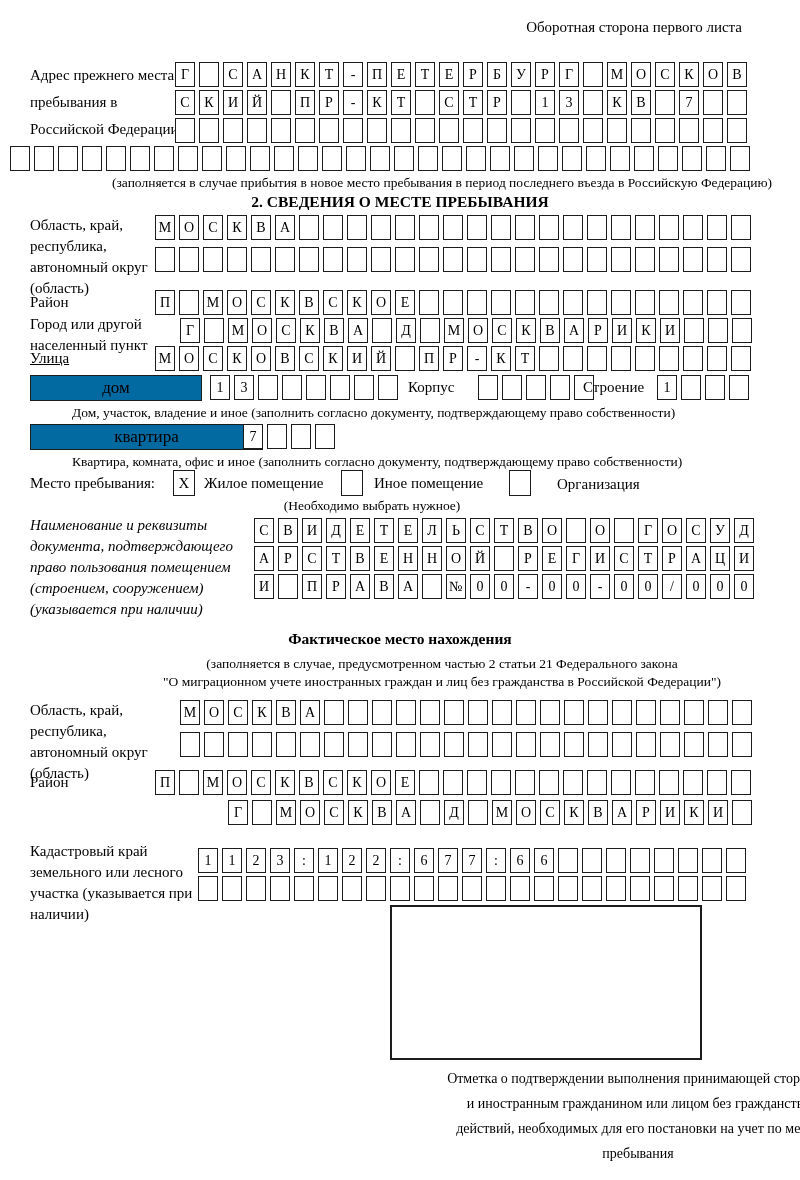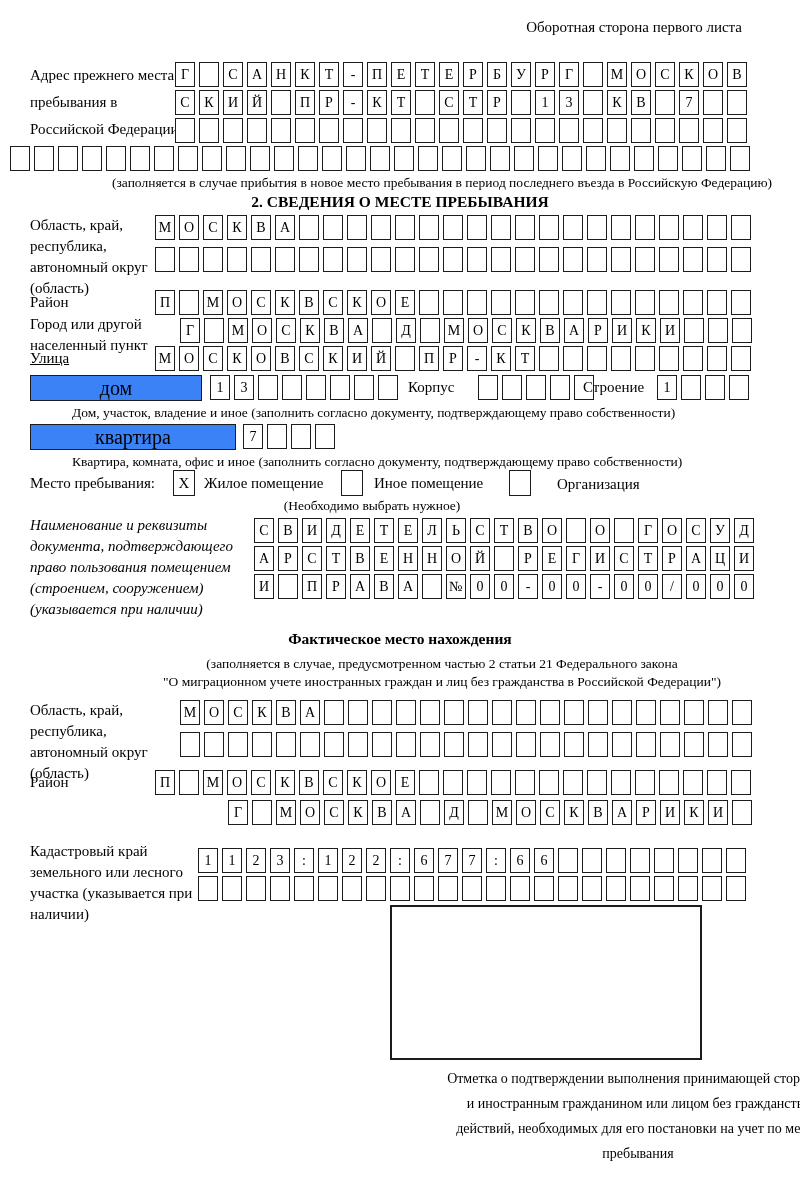--- a/index.html
+++ b/index.html
@@ -6,21 +6,21 @@
   .form{position:relative;width:800px;height:1180px;background:#ffffff;
         font-family:"Liberation Serif",serif;color:#000;overflow:hidden;}
   .label{position:absolute;font-size:15px;line-height:21px;}
   .note{position:absolute;font-size:13.5px;line-height:18px;padding-left:42px;}
   .title{position:absolute;left:0;width:100%;text-align:center;font-weight:bold;font-size:15.5px;}
   .boxrow{position:absolute;display:flex;}
   .cell{flex:0 0 20px;width:20px;height:25px;margin-right:4px;border:1.5px solid #1c1c1c;
         box-sizing:border-box;display:flex;align-items:center;justify-content:center;
         font-size:14px;font-family:"Liberation Serif",serif;background:#fff;}
   .widebox{position:absolute;height:26px;border:1.5px solid #1c1c1c;box-sizing:border-box;
-        display:flex;align-items:center;justify-content:center;font-size:20px;background:#3b82f6;}
+        display:flex;align-items:center;justify-content:center;font-size:17px;background:#0369a1;}
   .checkbox{position:absolute;width:22px;height:26px;border:1.5px solid #1c1c1c;box-sizing:border-box;
         display:flex;align-items:center;justify-content:center;font-size:15px;background:#fff;}
   .stamp{position:absolute;border:2px solid #1c1c1c;box-sizing:border-box;background:#fff;}
   .center{text-align:center;}
 </style>
 </head>
 <body>
 
 <div class="form">
 
@@ -305,21 +305,21 @@
     </div>
   <div class="label" style="left:583px;top:377px;font-family:Liberation Serif, serif;">Строение</div>
   <div class="boxrow" style="left:657px;top:375px;">
       <span class="cell">1</span>
       <span class="cell"></span>
       <span class="cell"></span>
       <span class="cell"></span>
     </div>
   <div class="note" style="left:30px;top:404px;">Дом, участок, владение и иное (заполнить согласно документу, подтверждающему право собственности)</div>
 
-  <div class="widebox" style="left:30px;top:424px;width:206px;">квартира</div>
+  <div class="widebox" style="left:30px;top:424px;width:233px;">квартира</div>
   <div class="boxrow" style="left:243px;top:424px;">
       <span class="cell">7</span>
       <span class="cell"></span>
       <span class="cell"></span>
       <span class="cell"></span>
     </div>
   <div class="note" style="left:30px;top:453px;">Квартира, комната, офис и иное (заполнить согласно документу, подтверждающему право собственности)</div>
 
   <div class="label" style="left:30px;top:473px;">Место пребывания:</div>
   <div class="checkbox" style="left:173px;top:470px;">X</div>

